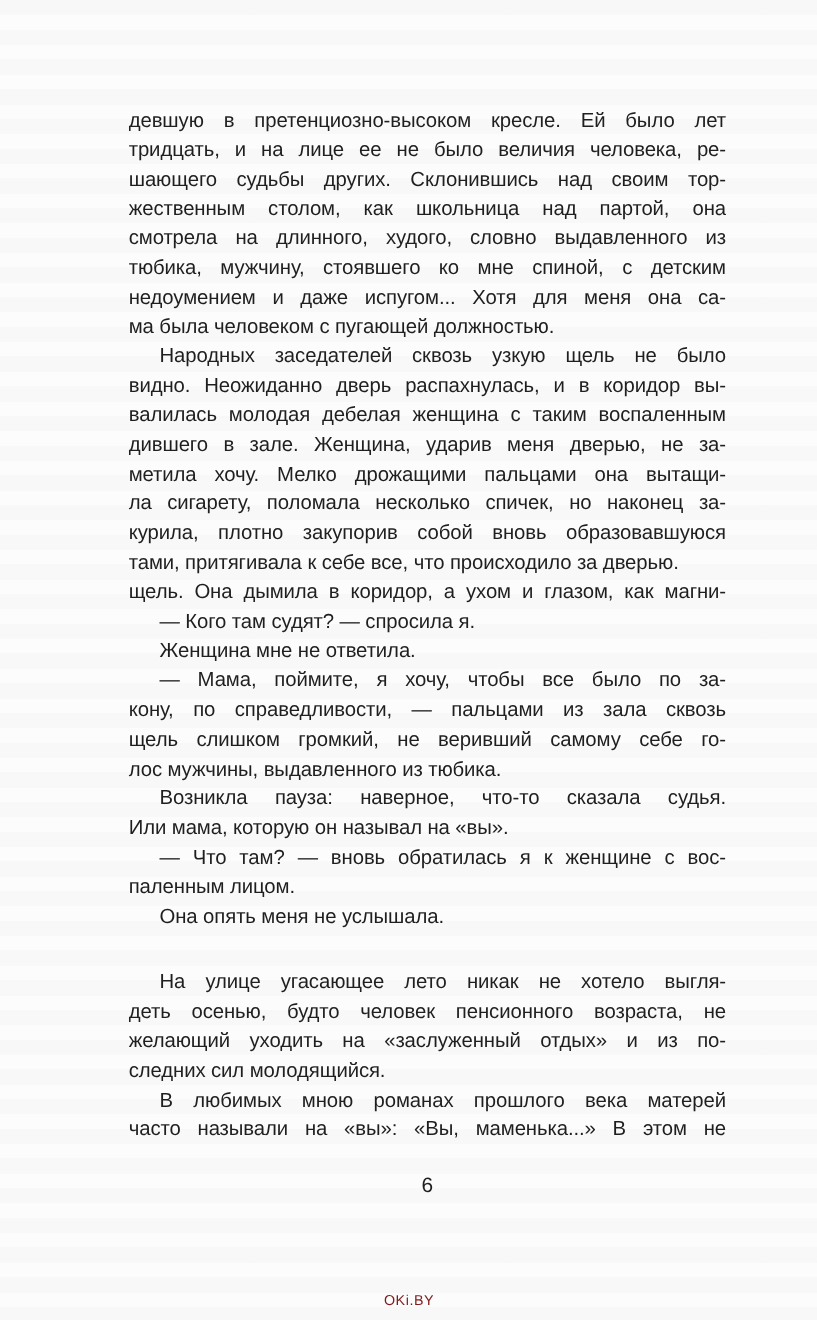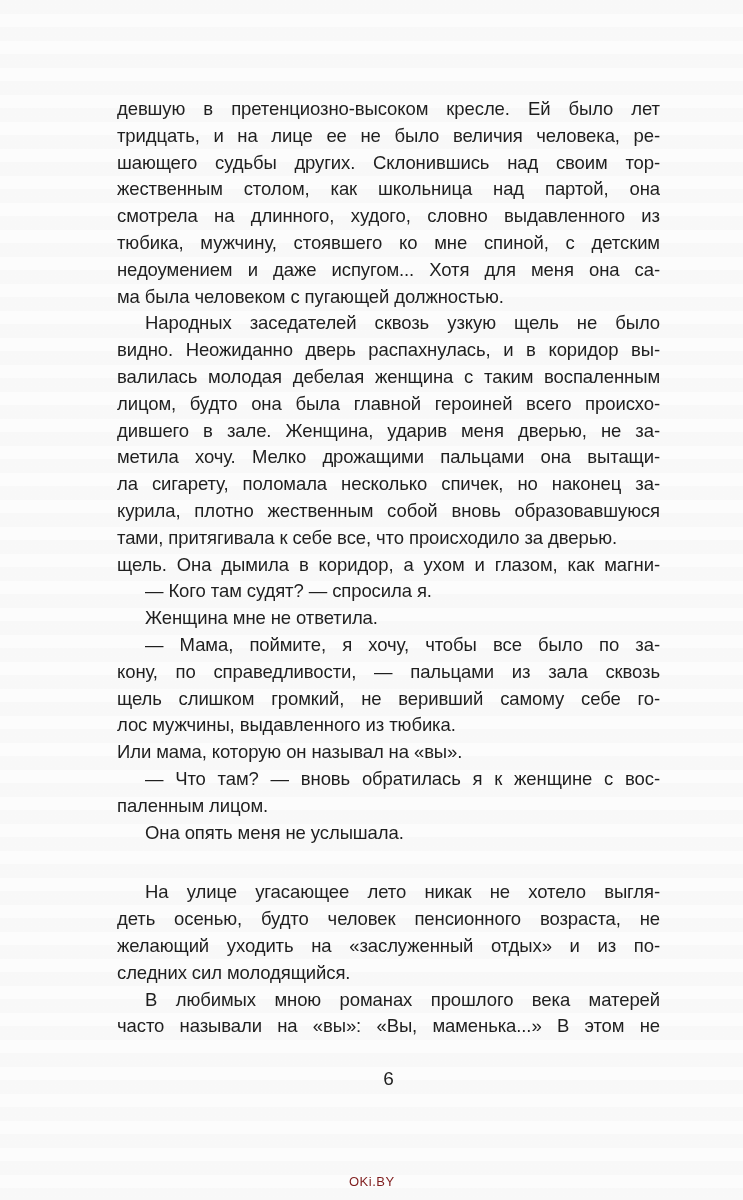--- a/index.html
+++ b/index.html
@@ -86,41 +86,41 @@
       <div class="line">жественным столом, как школьница над партой, она</div>
       <div class="line">смотрела на длинного, худого, словно выдавленного из</div>
       <div class="line">тюбика, мужчину, стоявшего ко мне спиной, с детским</div>
       <div class="line">недоумением и даже испугом... Хотя для меня она са-</div>
       <div class="line unjust">ма была человеком с пугающей должностью.</div>
     </div>
     <div class="paragraph">
       <div class="line indent">Народных заседателей сквозь узкую щель не было</div>
       <div class="line">видно. Неожиданно дверь распахнулась, и в коридор вы-</div>
       <div class="line">валилась молодая дебелая женщина с таким воспаленным</div>
-      <div class="line">лицом, будто она была главной героиней всего происхо-</div>
       <div class="line">дившего в зале. Женщина, ударив меня дверью, не за-</div>
       <div class="line">метила хочу. Мелко дрожащими пальцами она вытащи-</div>
       <div class="line">ла сигарету, поломала несколько спичек, но наконец за-</div>
-      <div class="line">курила, плотно жественным собой вновь образовавшуюся</div>
+      <div class="line">курила, плотно закупорив собой вновь образовавшуюся</div>
       <div class="line unjust">тами, притягивала к себе все, что происходило за дверью.</div>
       <div class="line">щель. Она дымила в коридор, а ухом и глазом, как магни-</div>
     </div>
     <div class="paragraph">
       <div class="line unjust indent">— Кого там судят? — спросила я.</div>
     </div>
     <div class="paragraph">
       <div class="line unjust indent">Женщина мне не ответила.</div>
     </div>
     <div class="paragraph">
       <div class="line indent">— Мама, поймите, я хочу, чтобы все было по за-</div>
       <div class="line">кону, по справедливости, — пальцами из зала сквозь</div>
       <div class="line">щель слишком громкий, не веривший самому себе го-</div>
       <div class="line unjust">лос мужчины, выдавленного из тюбика.</div>
     </div>
     <div class="paragraph">
+      <div class="line indent">Возникла пауза: наверное, что-то сказала судья.</div>
       <div class="line unjust">Или мама, которую он называл на «вы».</div>
     </div>
     <div class="paragraph">
       <div class="line indent">— Что там? — вновь обратилась я к женщине с вос-</div>
       <div class="line unjust">паленным лицом.</div>
     </div>
     <div class="paragraph">
       <div class="line unjust indent">Она опять меня не услышала.</div>
     </div>
     <div class="paragraph space-before">

